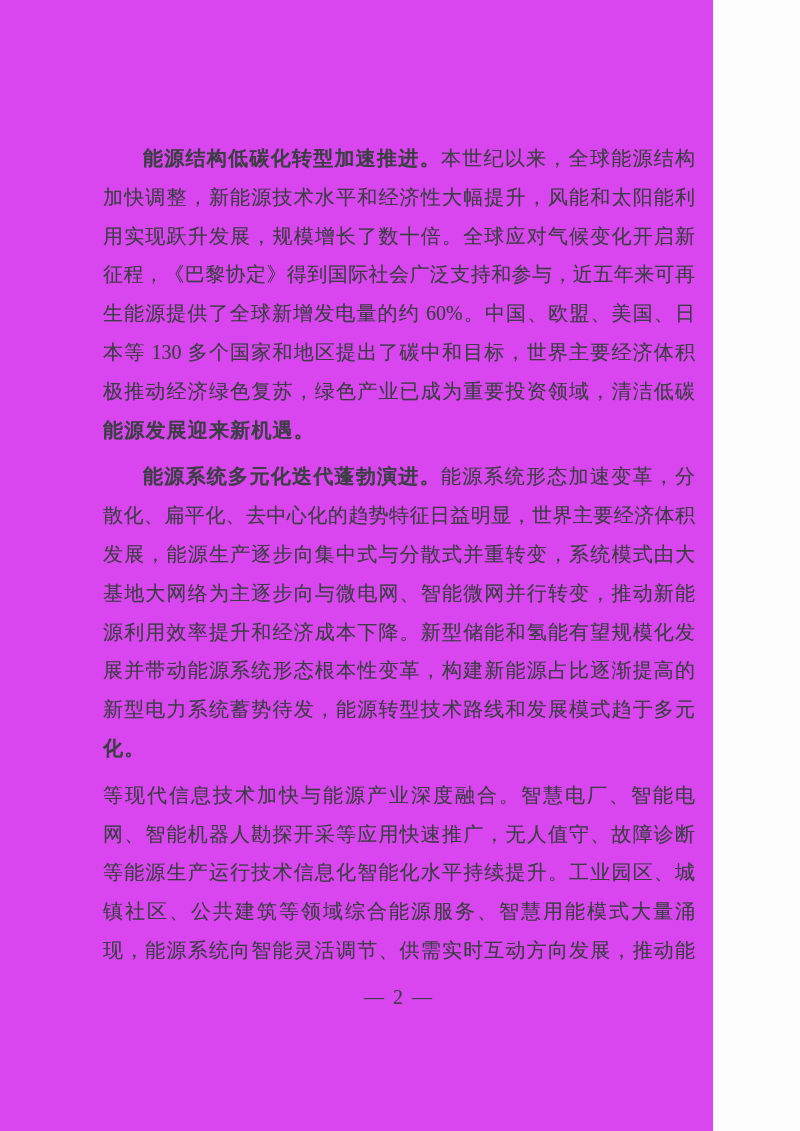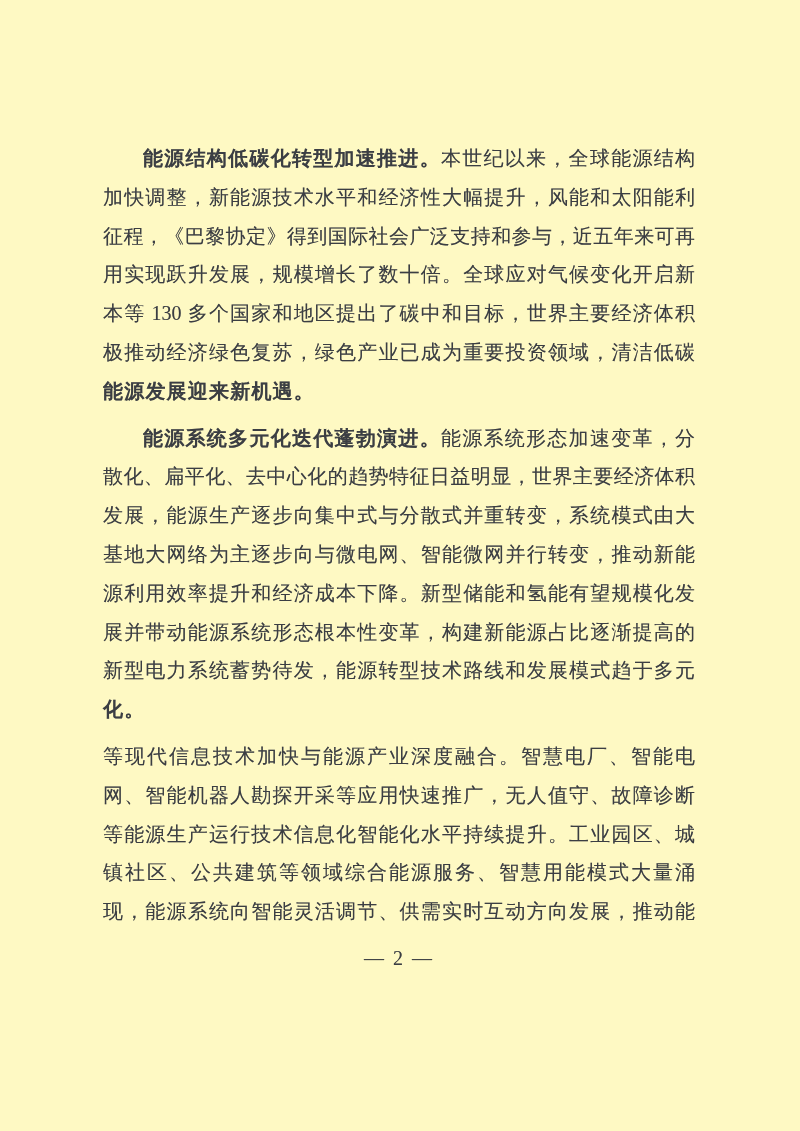--- a/index.html
+++ b/index.html
@@ -8,23 +8,23 @@
   }
   body {
     width: 800px;
     height: 1131px;
     background: #fdfdfd;
     overflow: hidden;
     font-family: "Liberation Serif", "DejaVu Serif", serif;
   }
   .page {
     position: relative;
-    width: 800px;
+    width: 713px;
     height: 1131px;
-    background: #fef9c3;
+    background: #d946ef;
     box-sizing: border-box;
     padding: 139px 105px 0 103px;
     color: #3b3e43;
   }
   .content {
     width: 592px;
   }
   .para {
     margin: 0 0 8px 0;
   }
@@ -67,22 +67,23 @@
 </style>
 </head>
 <body>
 
 <div class="page">
   <div class="content">
 
     <div class="para">
       <div class="line firstline"><span class="lead">能源结构低碳化转型加速推进。</span><span>本世纪以来，全球能源结构</span></div>
       <div class="line">加快调整，新能源技术水平和经济性大幅提升，风能和太阳能利</div>
+      <div class="line">用实现跃升发展，规模增长了数十倍。全球应对气候变化开启新</div>
       <div class="line">征程，《巴黎协定》得到国际社会广泛支持和参与，近五年来可再</div>
-      <div class="line">用实现跃升发展，规模增长了数十倍。全球应对气候变化开启新</div>
+      <div class="line">生能源提供了全球新增发电量的约 60%。中国、欧盟、美国、日</div>
       <div class="line">本等 130 多个国家和地区提出了碳中和目标，世界主要经济体积</div>
       <div class="line">极推动经济绿色复苏，绿色产业已成为重要投资领域，清洁低碳</div>
       <div class="line lastline">能源发展迎来新机遇。</div>
     </div>
 
     <div class="para">
       <div class="line firstline"><span class="lead">能源系统多元化迭代蓬勃演进。</span><span>能源系统形态加速变革，分</span></div>
       <div class="line">散化、扁平化、去中心化的趋势特征日益明显，世界主要经济体积</div>
       <div class="line">发展，能源生产逐步向集中式与分散式并重转变，系统模式由大</div>
       <div class="line">基地大网络为主逐步向与微电网、智能微网并行转变，推动新能</div>

